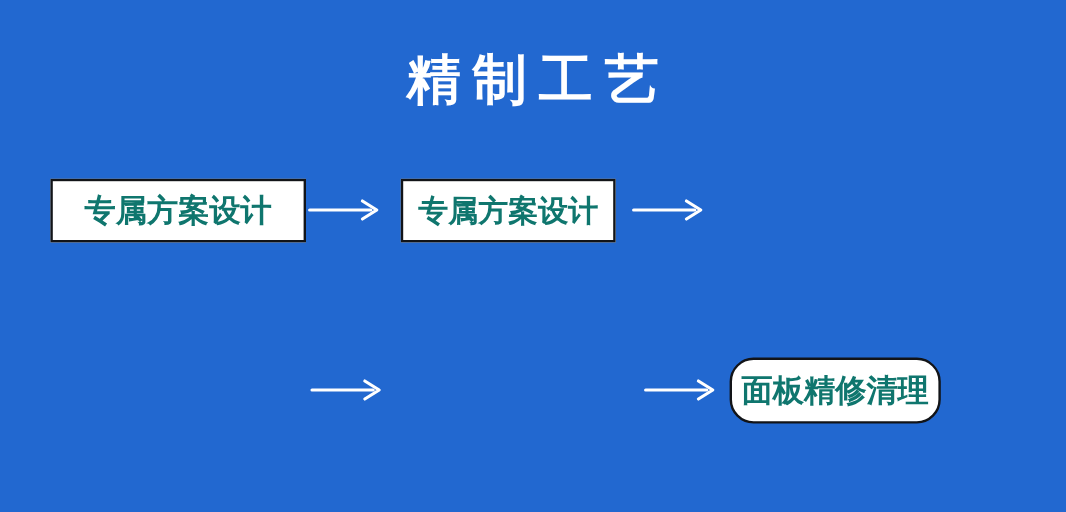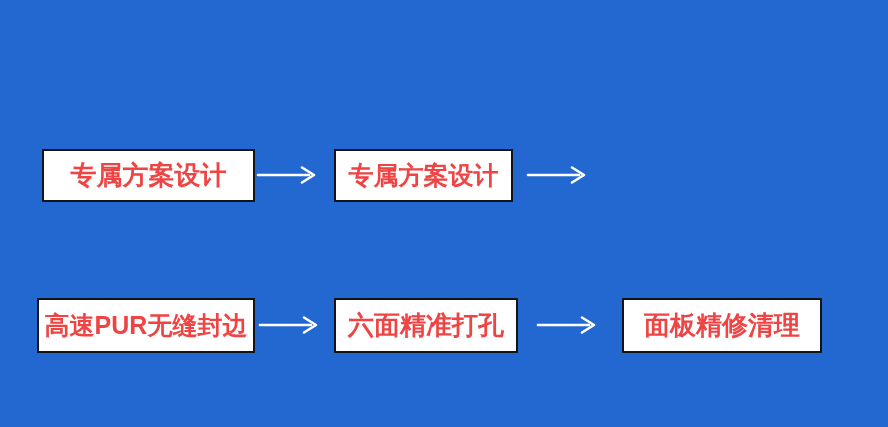--- a/index.html
+++ b/index.html
@@ -28,21 +28,21 @@
   }
 
   .step-box {
     position: absolute;
     background: #ffffff;
     border: 2px solid #121418;
     box-sizing: border-box;
     display: flex;
     align-items: center;
     justify-content: center;
-    color: #ef4444;
+    color: #0f766e;
     font-weight: 700;
     font-size: 26px;
     white-space: nowrap;
   }
 
   .flow-arrow {
     position: absolute;
     width: 66px;
     height: 22px;
   }
@@ -51,59 +51,58 @@
   
   .box-a { left: 42px;  top: 149px; width: 213px; height: 53px; }
   .box-b { left: 334px; top: 149px; width: 179px; height: 53px; font-size: 25px; }
   .box-c { left: 623px; top: 149px; width: 187px; height: 53px; font-size: 24px; }
   .arrow-1 { left: 256px; top: 164px; }
   .arrow-2 { left: 526px; top: 164px; }
 
   
   .box-d { left: 37px;  top: 298px; width: 218px; height: 55px; font-size: 25px; }
   .box-e { left: 334px; top: 298px; width: 184px; height: 55px; }
-  .box-f { left: 622px; top: 298px; width: 200px; height: 55px; }
+  .box-f { left: 608px; top: 298px; width: 176px; height: 55px; border-radius: 20px; }
   .arrow-3 { left: 258px; top: 314px; }
   .arrow-4 { left: 536px; top: 314px; }
 </style>
 </head>
 <body>
 
 <div class="canvas">
 
+  <div class="page-title">精制工艺</div>
 
   <div class="step-box box-a">专属方案设计</div>
 
   <div class="flow-arrow arrow-1">
     <svg viewBox="0 0 66 22" xmlns="http://www.w3.org/2000/svg">
       <path d="M2 11 H53" stroke="#ffffff" stroke-width="2.6" stroke-linecap="round" fill="none"></path>
       <path d="M46 3.5 L58 11 L46 18.5" stroke="#ffffff" stroke-width="2.6" stroke-linecap="round" stroke-linejoin="round" fill="none"></path>
     </svg>
   </div>
 
   <div class="step-box box-b">专属方案设计</div>
 
   <div class="flow-arrow arrow-2">
     <svg viewBox="0 0 66 22" xmlns="http://www.w3.org/2000/svg">
       <path d="M2 11 H53" stroke="#ffffff" stroke-width="2.6" stroke-linecap="round" fill="none"></path>
       <path d="M46 3.5 L58 11 L46 18.5" stroke="#ffffff" stroke-width="2.6" stroke-linecap="round" stroke-linejoin="round" fill="none"></path>
     </svg>
   </div>
 
 
-  <div class="step-box box-d">高速PUR无缝封边</div>
 
   <div class="flow-arrow arrow-3">
     <svg viewBox="0 0 66 22" xmlns="http://www.w3.org/2000/svg">
       <path d="M2 11 H53" stroke="#ffffff" stroke-width="2.6" stroke-linecap="round" fill="none"></path>
       <path d="M46 3.5 L58 11 L46 18.5" stroke="#ffffff" stroke-width="2.6" stroke-linecap="round" stroke-linejoin="round" fill="none"></path>
     </svg>
   </div>
 
-  <div class="step-box box-e">六面精准打孔</div>
 
   <div class="flow-arrow arrow-4">
     <svg viewBox="0 0 66 22" xmlns="http://www.w3.org/2000/svg">
       <path d="M2 11 H53" stroke="#ffffff" stroke-width="2.6" stroke-linecap="round" fill="none"></path>
       <path d="M46 3.5 L58 11 L46 18.5" stroke="#ffffff" stroke-width="2.6" stroke-linecap="round" stroke-linejoin="round" fill="none"></path>
     </svg>
   </div>
 
   <div class="step-box box-f">面板精修清理</div>
 

